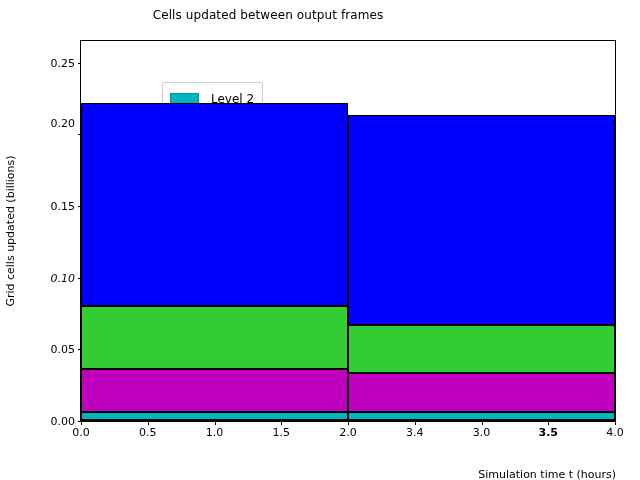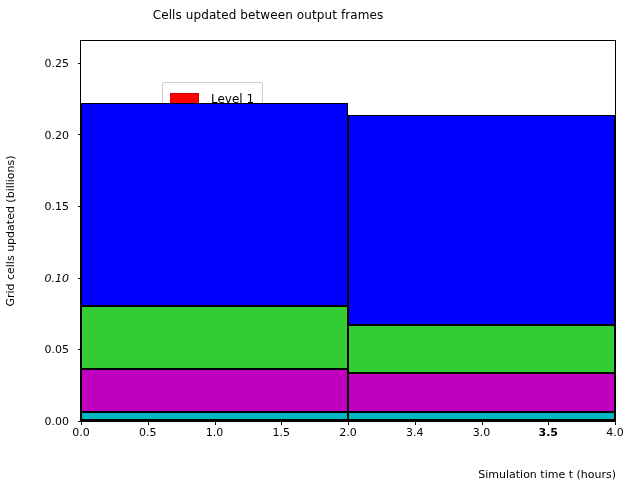--- a/index.html
+++ b/index.html
@@ -70,21 +70,21 @@
   .ytick-mark {
     position: absolute;
     left: -3.5px;
     width: 3.5px;
     height: 0;
     border-top: 1px solid #000000;
   }
   .ytick-label {
     position: absolute;
     right: 100%;
-    margin-right: 12px;
+    margin-right: 6px;
     transform: translateY(-50%);
     font-size: 11px;
     line-height: 11px;
     white-space: nowrap;
     color: #000000;
   }
   .xtick-mark {
     position: absolute;
     top: 100%;
     width: 0;
@@ -173,24 +173,20 @@
         <div class="bar-seg" style="left: 0px; width: 267px; top: 62.3774px; height: 202.906px; background: rgb(0, 0, 255); z-index: 6;"></div>
         <div class="bar-seg" style="left: 267px; width: 267px; top: 379.14px; height: 0.860377px; background: rgb(255, 0, 0); z-index: 10;"></div>
         <div class="bar-seg" style="left: 267px; width: 267px; top: 371.109px; height: 8.03019px; background: rgb(0, 181, 189); z-index: 9;"></div>
         <div class="bar-seg" style="left: 267px; width: 267px; top: 332.249px; height: 38.8604px; background: rgb(191, 0, 191); z-index: 8;"></div>
         <div class="bar-seg" style="left: 267px; width: 267px; top: 284.355px; height: 47.8943px; background: rgb(51, 204, 51); z-index: 7;"></div>
         <div class="bar-seg" style="left: 267px; width: 267px; top: 74.2792px; height: 210.075px; background: rgb(0, 0, 255); z-index: 6;"></div>
       </div>
 
     <div id="legend">
 
-    <div class="legend-row">
-          <span class="legend-swatch" style="background: rgb(255, 0, 0);"></span>
-          <span class="legend-text">Level 1</span>
-        </div>
         <div class="legend-row">
           <span class="legend-swatch" style="background: rgb(0, 181, 189);"></span>
           <span class="legend-text">Level 2</span>
         </div>
         <div class="legend-row">
           <span class="legend-swatch" style="background: rgb(191, 0, 191);"></span>
           <span class="legend-text">Level 3</span>
         </div>
         <div class="legend-row">
           <span class="legend-swatch" style="background: rgb(51, 204, 51);"></span>
@@ -203,21 +199,21 @@
       </div>
   <div class="ytick-mark" style="top: 380px;"></div>
       <div class="ytick-label" style="top: 380px;">0.00</div>
       <div class="ytick-mark" style="top: 308.302px;"></div>
       <div class="ytick-label" style="top: 308.302px;">0.05</div>
       <div class="ytick-mark" style="top: 236.604px;"></div>
       <div class="ytick-label" style="top: 236.604px; font-style: italic;">0.10</div>
       <div class="ytick-mark" style="top: 164.906px;"></div>
       <div class="ytick-label" style="top: 164.906px;">0.15</div>
       <div class="ytick-mark" style="top: 93.2075px;"></div>
-      <div class="ytick-label" style="top: 94px;">0.20</div>
+      <div class="ytick-label" style="top: 82px;">0.20</div>
       <div class="ytick-mark" style="top: 21.5094px;"></div>
       <div class="ytick-label" style="top: 21.5094px;">0.25</div>
       <div class="xtick-mark" style="left: 0px;"></div>
       <div class="xtick-label" style="left: 0px;">0.0</div>
       <div class="xtick-mark" style="left: 66.75px;"></div>
       <div class="xtick-label" style="left: 66.75px;">0.5</div>
       <div class="xtick-mark" style="left: 133.5px;"></div>
       <div class="xtick-label" style="left: 133.5px;">1.0</div>
       <div class="xtick-mark" style="left: 200.25px;"></div>
       <div class="xtick-label" style="left: 200.25px;">1.5</div>

